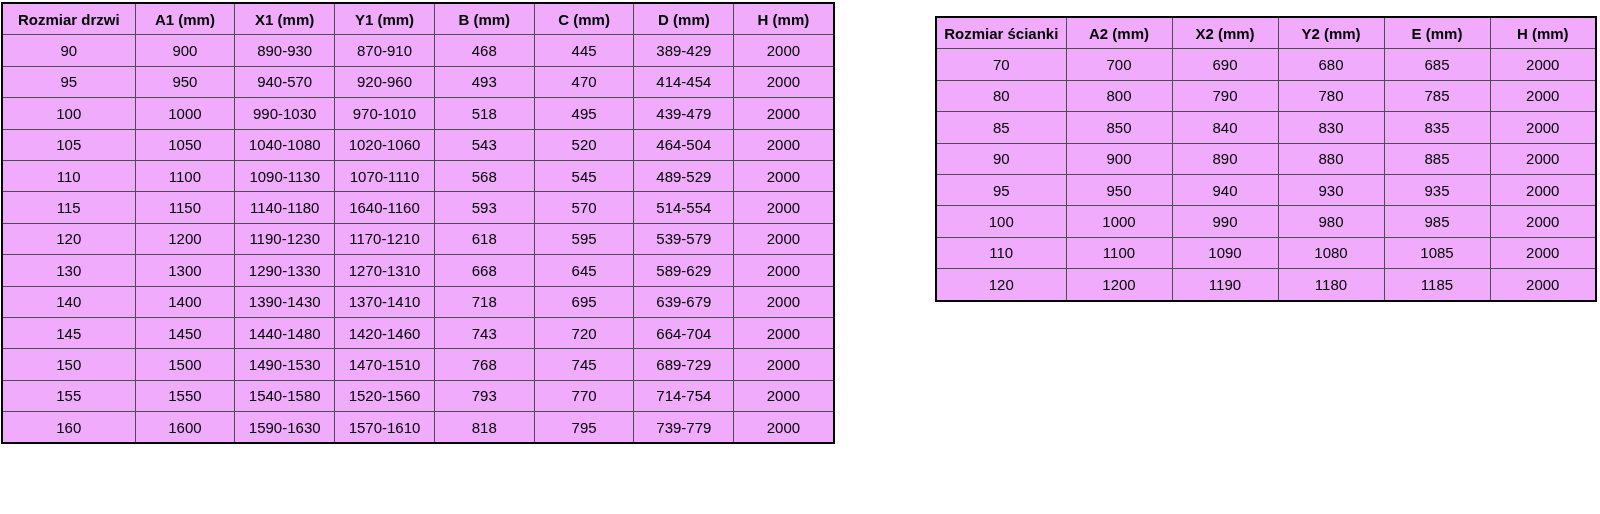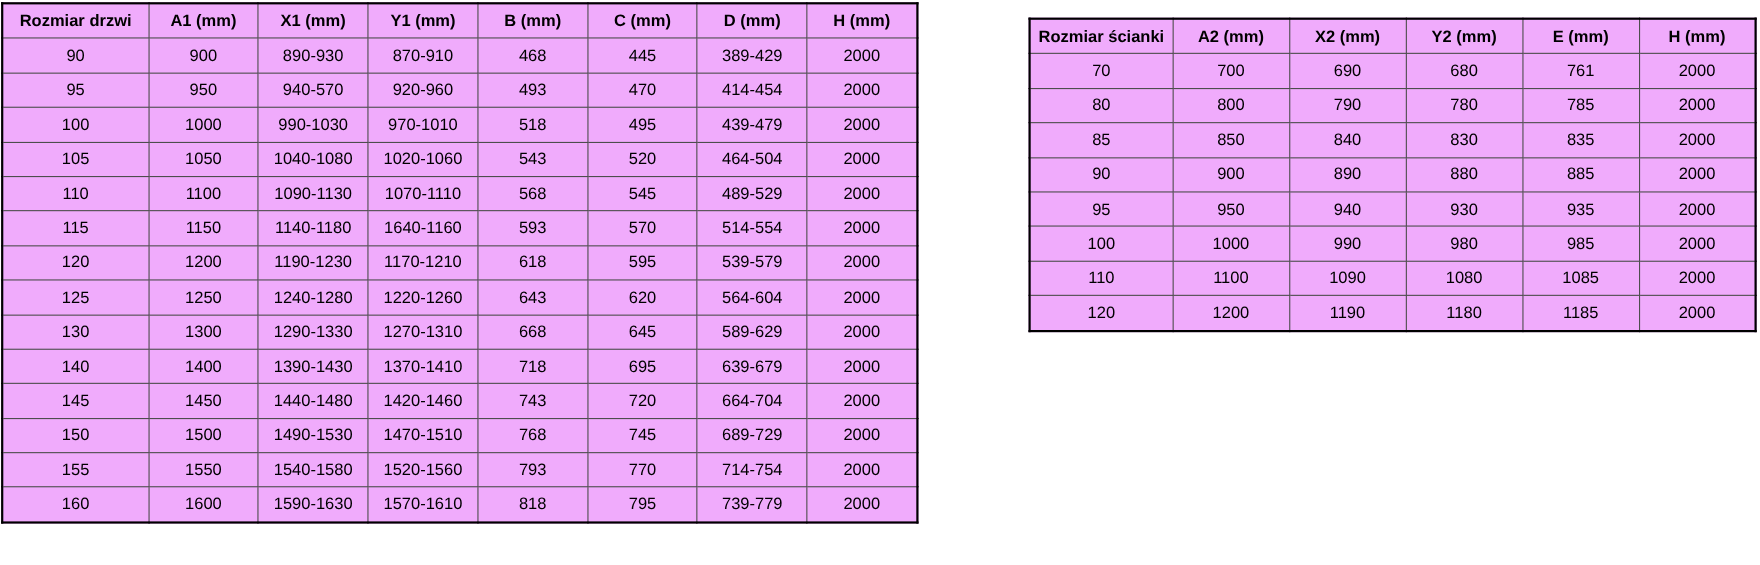--- a/index.html
+++ b/index.html
@@ -144,30 +144,20 @@
           <td>120</td>
           <td>1200</td>
           <td>1190-1230</td>
           <td>1170-1210</td>
           <td>618</td>
           <td>595</td>
           <td>539-579</td>
           <td>2000</td>
         </tr>
         <tr>
-          <td>125</td>
-          <td>1250</td>
-          <td>1240-1280</td>
-          <td>1220-1260</td>
-          <td>643</td>
-          <td>620</td>
-          <td>564-604</td>
-          <td>2000</td>
-        </tr>
-        <tr>
           <td>130</td>
           <td>1300</td>
           <td>1290-1330</td>
           <td>1270-1310</td>
           <td>668</td>
           <td>645</td>
           <td>589-629</td>
           <td>2000</td>
         </tr>
         <tr>
@@ -240,21 +230,21 @@
           <th>E (mm)</th>
           <th>H (mm)</th>
         </tr>
       </thead>
       <tbody>
         <tr>
           <td>70</td>
           <td>700</td>
           <td>690</td>
           <td>680</td>
-          <td>761</td>
+          <td>685</td>
           <td>2000</td>
         </tr>
         <tr>
           <td>80</td>
           <td>800</td>
           <td>790</td>
           <td>780</td>
           <td>785</td>
           <td>2000</td>
         </tr>

